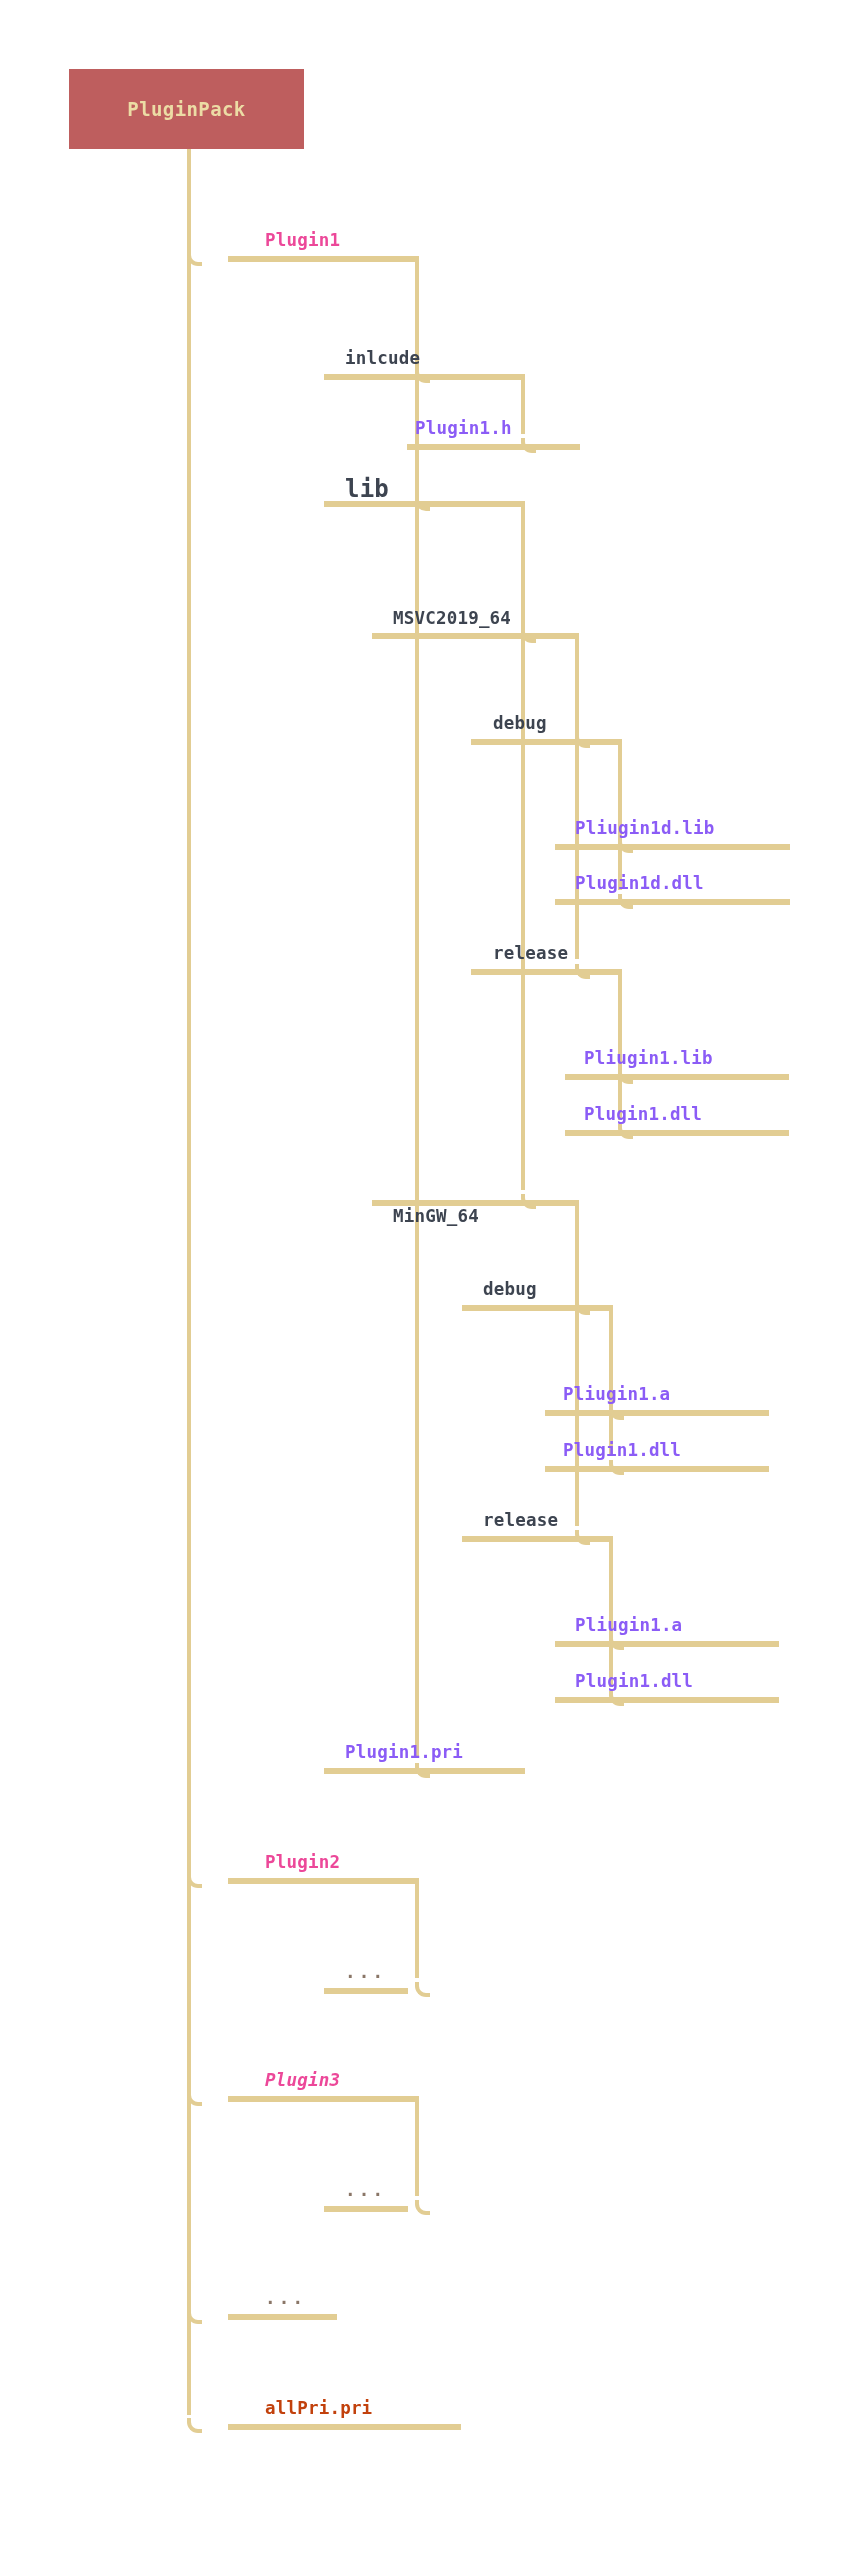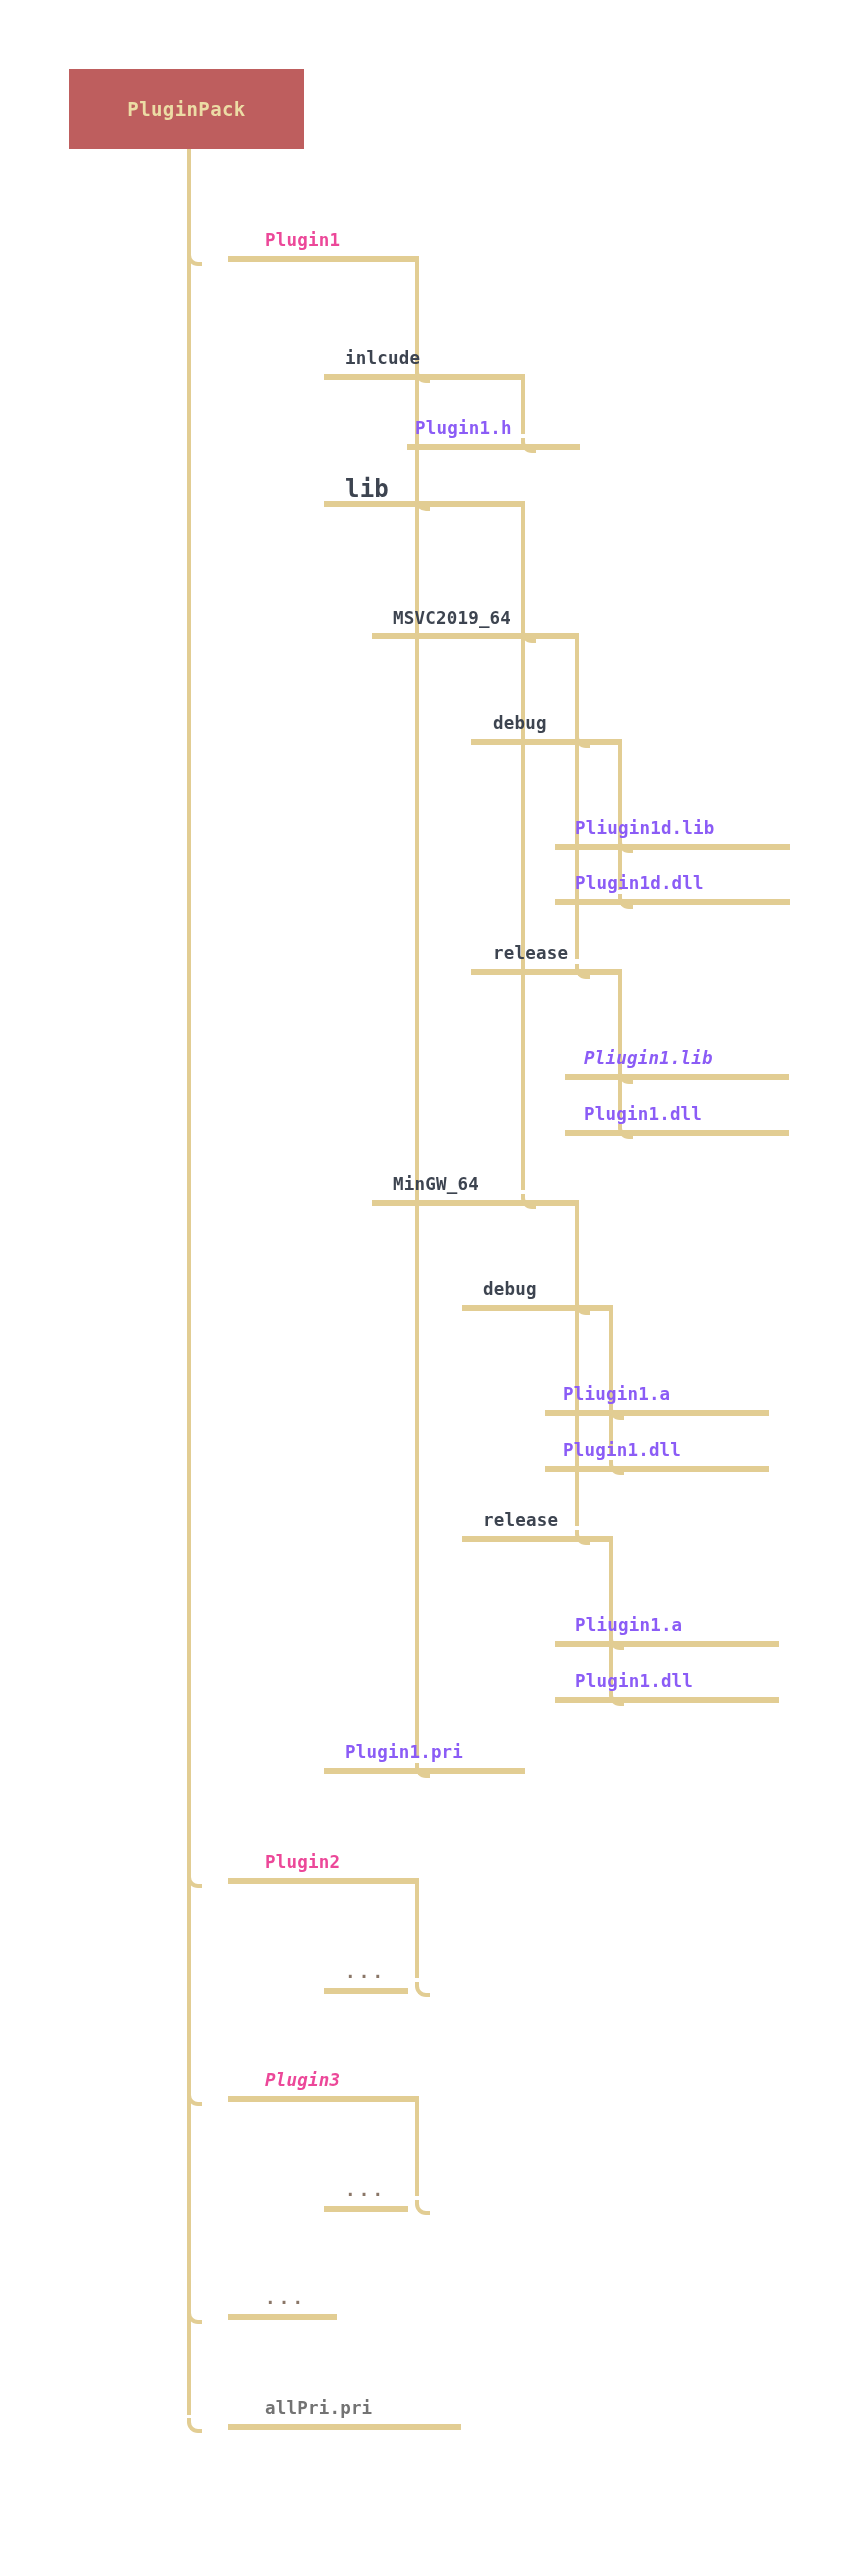--- a/index.html
+++ b/index.html
@@ -41,21 +41,21 @@
   .node-label {
     position: absolute;
     white-space: nowrap;
     font-weight: bold;
     letter-spacing: 0.2px;
     line-height: 1;
   }
   .node-label.kind-dir   { color: #3d4450; }
   .node-label.kind-group { color: #ec4899; }
   .node-label.kind-file  { color: #8b5cf6; }
-  .node-label.kind-alert { color: #737373; }
+  .node-label.kind-alert { color: #c2410c; }
   .node-label.kind-dots  { color: #8a7667; letter-spacing: 3.2px; }
 
   
   .edge-h {
     position: absolute;
     background: #e2cd93;
     height: 5.6px;
   }
   .edge-v {
     position: absolute;
@@ -139,23 +139,23 @@
     <div class="edge-h" style="left: 228px; top: 2424px; width: 233px;"></div>
     <div class="node-label kind-group" style="left: 265px; top: 232px; font-size: 17.5px;">Plugin1</div>
     <div class="node-label kind-dir" style="left: 345px; top: 350px; font-size: 17.5px;">inlcude</div>
     <div class="node-label kind-file" style="left: 415px; top: 420px; font-size: 17.5px;">Plugin1.h</div>
     <div class="node-label kind-dir" style="left: 345px; top: 477px; font-size: 24px;">lib</div>
     <div class="node-label kind-dir" style="left: 393px; top: 610px; font-size: 17.5px;">MSVC2019_64</div>
     <div class="node-label kind-dir" style="left: 493px; top: 715px; font-size: 17.5px;">debug</div>
     <div class="node-label kind-file" style="left: 575px; top: 820px; font-size: 17.5px;">Pliugin1d.lib</div>
     <div class="node-label kind-file" style="left: 575px; top: 875px; font-size: 17.5px;">Plugin1d.dll</div>
     <div class="node-label kind-dir" style="left: 493px; top: 945px; font-size: 17.5px;">release</div>
-    <div class="node-label kind-file" style="left: 584px; top: 1050px; font-size: 17.5px; font-style: italic;">Pliugin1.lib</div>
+    <div class="node-label kind-file" style="left: 584px; top: 1050px; font-size: 17.5px;">Pliugin1.lib</div>
     <div class="node-label kind-file" style="left: 584px; top: 1106px; font-size: 17.5px;">Plugin1.dll</div>
-    <div class="node-label kind-dir" style="left: 393px; top: 1176px; font-size: 17.5px;">MinGW_64</div>
+    <div class="node-label kind-dir" style="left: 393px; top: 1208px; font-size: 17.5px;">MinGW_64</div>
     <div class="node-label kind-dir" style="left: 483px; top: 1281px; font-size: 17.5px;">debug</div>
     <div class="node-label kind-file" style="left: 563px; top: 1386px; font-size: 17.5px;">Pliugin1.a</div>
     <div class="node-label kind-file" style="left: 563px; top: 1442px; font-size: 17.5px;">Plugin1.dll</div>
     <div class="node-label kind-dir" style="left: 483px; top: 1512px; font-size: 17.5px;">release</div>
     <div class="node-label kind-file" style="left: 575px; top: 1617px; font-size: 17.5px;">Pliugin1.a</div>
     <div class="node-label kind-file" style="left: 575px; top: 1673px; font-size: 17.5px;">Plugin1.dll</div>
     <div class="node-label kind-file" style="left: 345px; top: 1744px; font-size: 17.5px;">Plugin1.pri</div>
     <div class="node-label kind-group" style="left: 265px; top: 1854px; font-size: 17.5px;">Plugin2</div>
     <div class="node-label kind-dots" style="left: 345px; top: 1964px; font-size: 17.5px;">...</div>
     <div class="node-label kind-group" style="left: 265px; top: 2072px; font-size: 17.5px; font-style: italic;">Plugin3</div>

